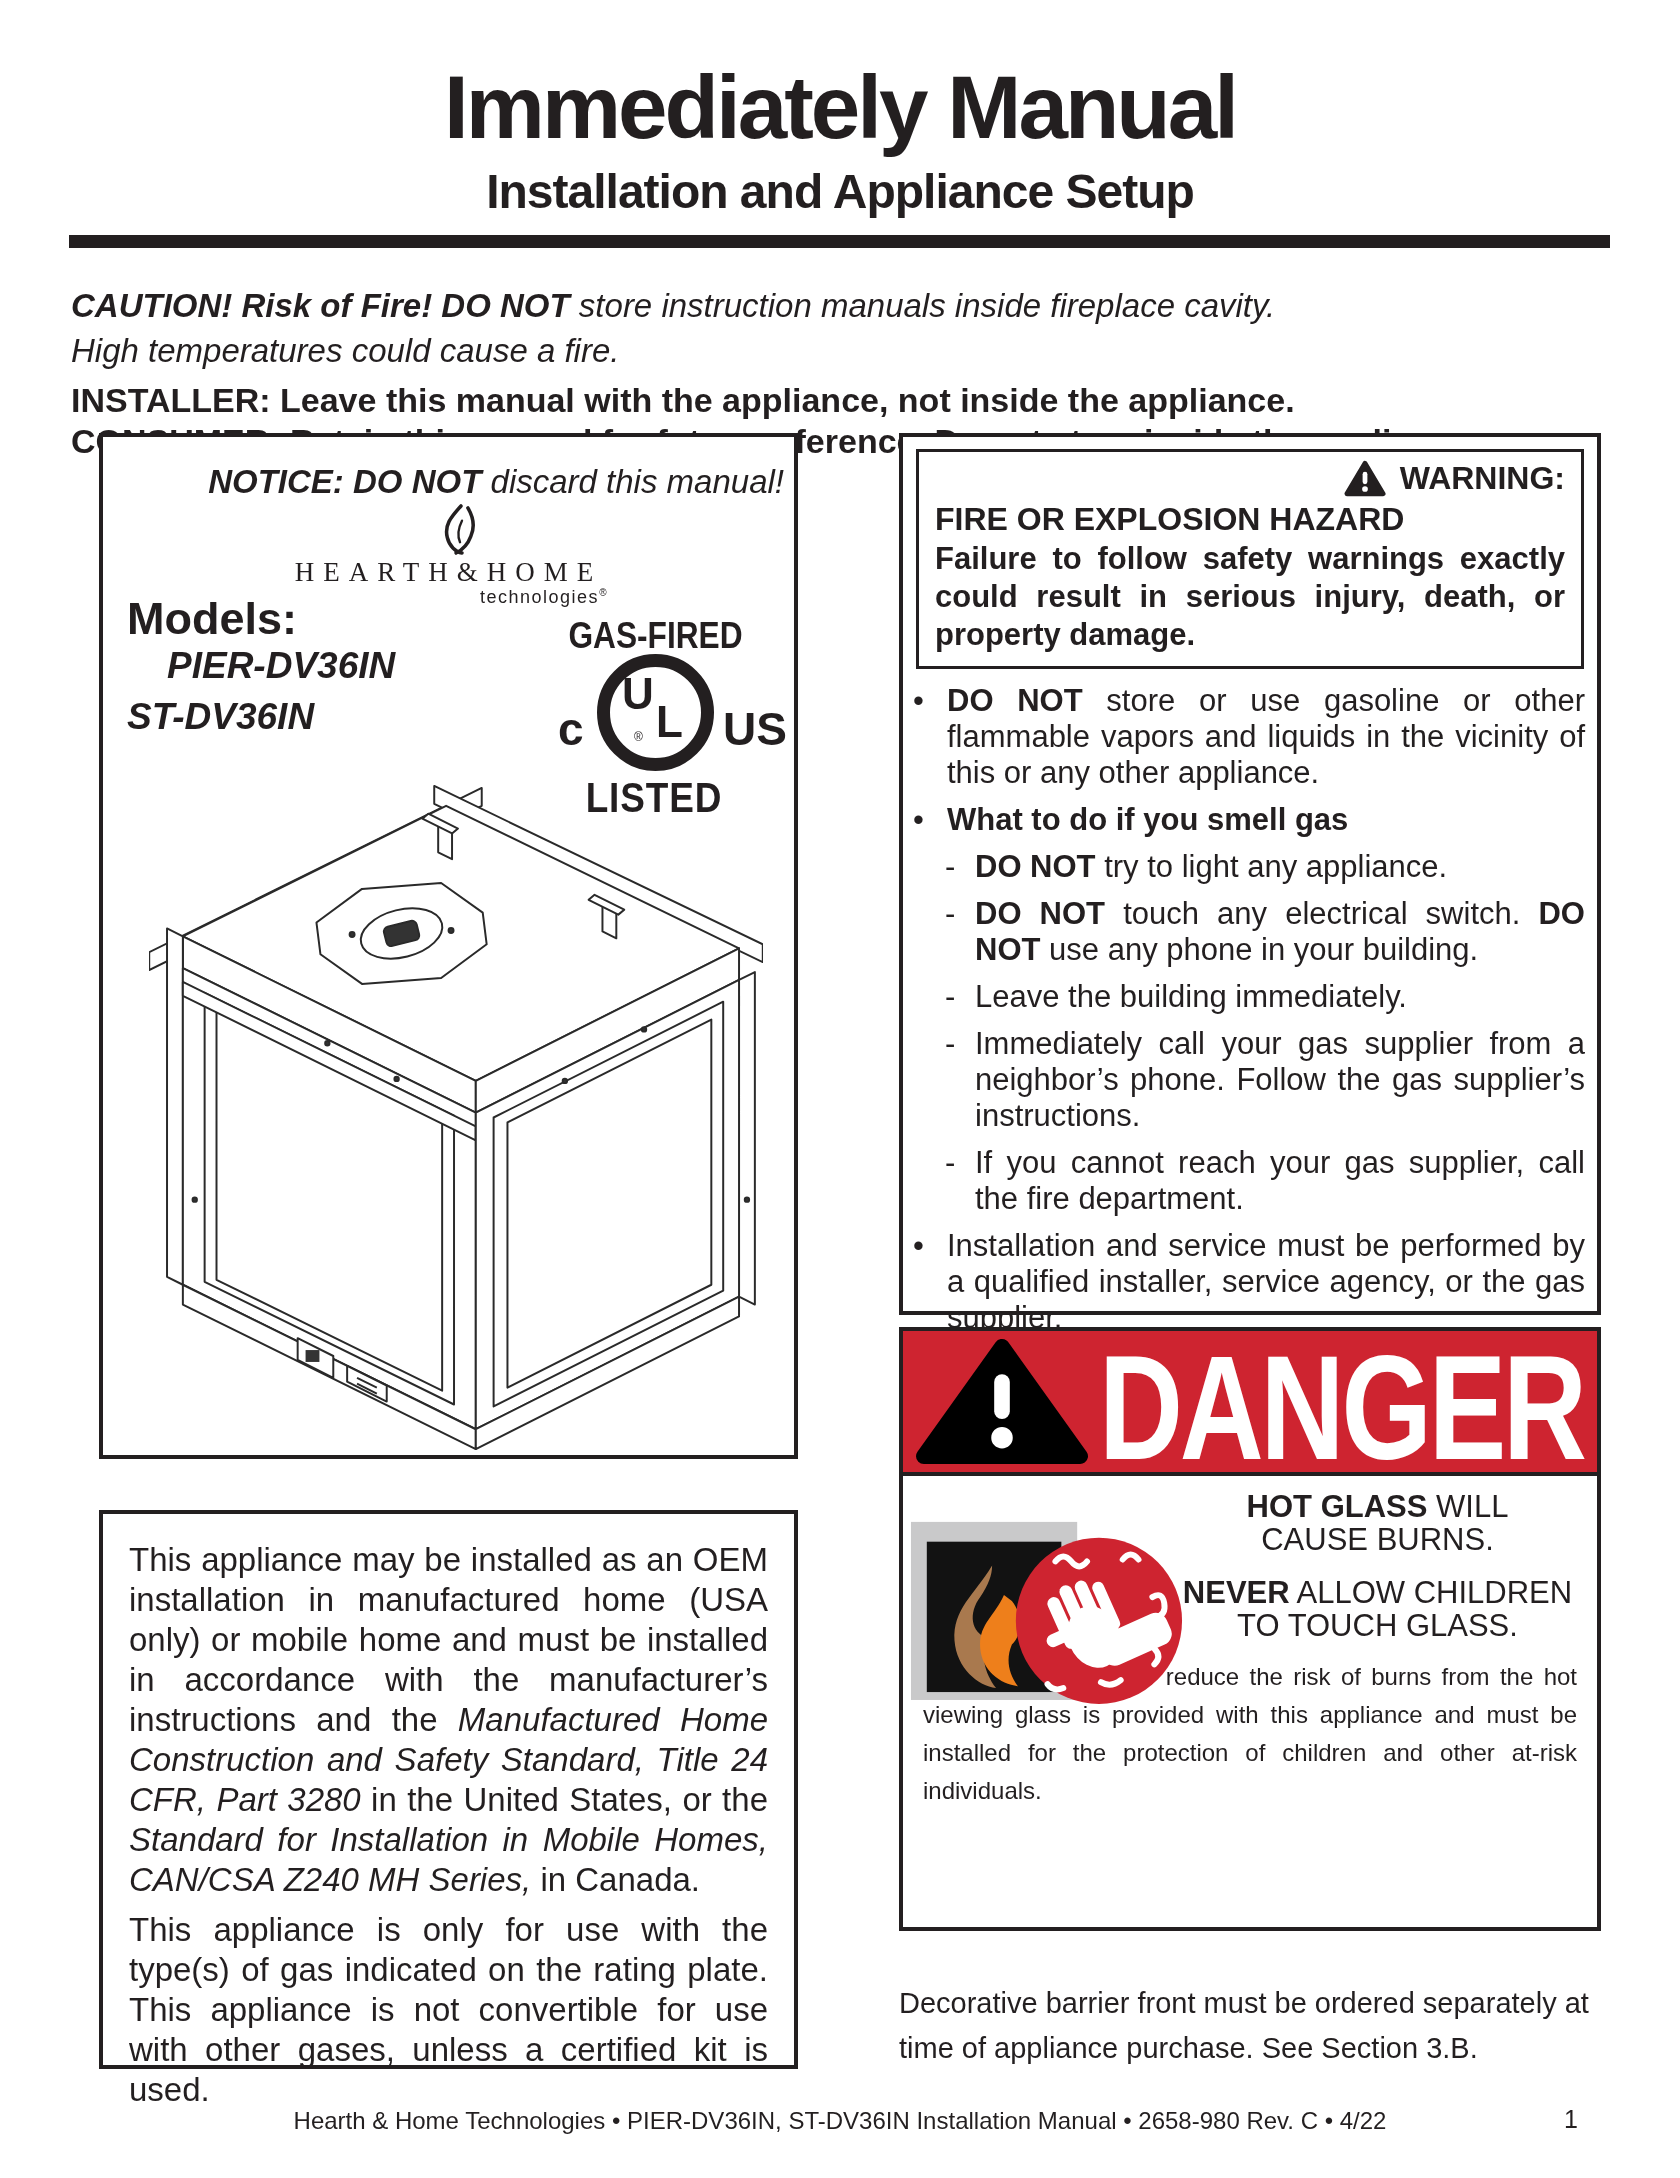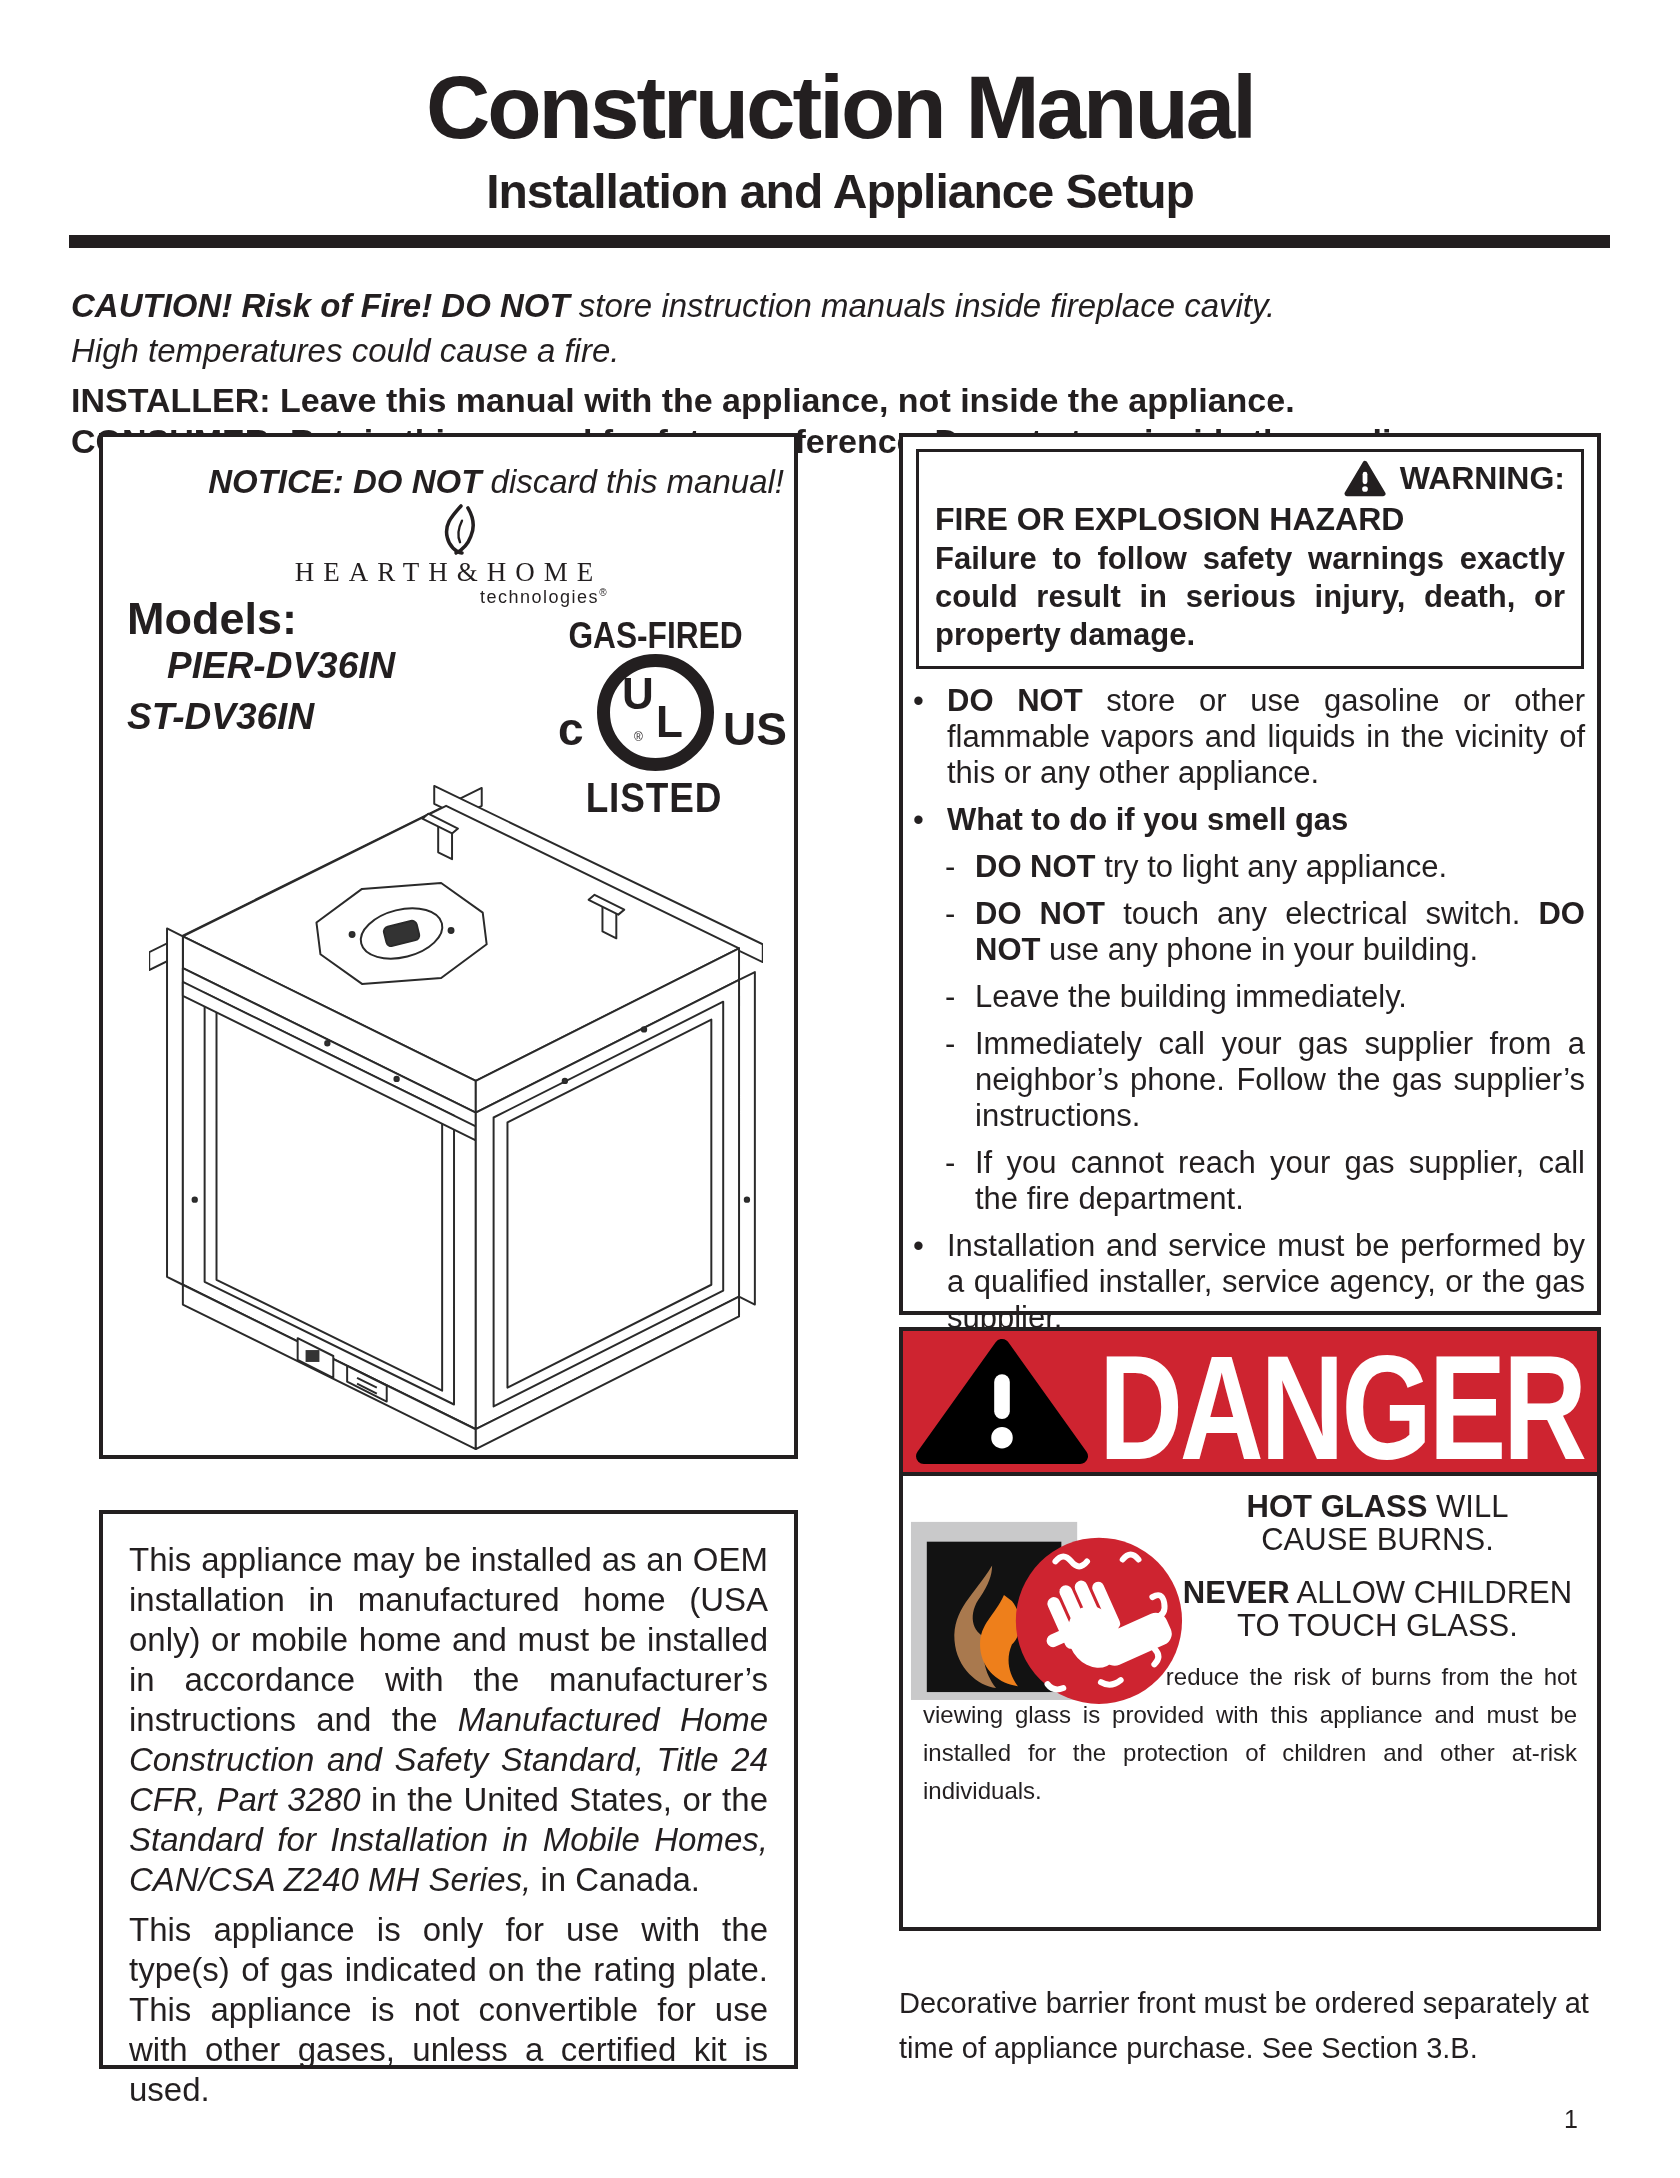--- a/index.html
+++ b/index.html
@@ -92,21 +92,21 @@
   .footer-line{position:absolute;left:0;top:2107px;width:100%;text-align:center;font-size:24px;}
   .page-num{position:absolute;left:1564px;top:2105px;font-size:25px;}
 
   svg{display:block;}
 </style>
 </head>
 <body>
 
 <div class="page">
 
-  <div class="title">Construction Manual</div>
+  <div class="title">Immediately Manual</div>
   <div class="subtitle">Installation and Appliance Setup</div>
   <div class="rule"></div>
 
   <p class="caution1"><span class="b">CAUTION!  Risk of Fire!  DO NOT</span><span> store instruction manuals inside fireplace cavity.</span></p>
   <p class="caution2">High temperatures could cause a fire.</p>
   <p class="installer"><span>INSTALLER:</span><span>  Leave this manual with the appliance, not inside the appliance.</span></p>
   <p class="consumer"><span>CONSUMER:</span><span>  Retain this manual for future reference.  Do not store inside the appliance.</span></p>
 
   <section class="box" id="notice-box">
     <p class="notice-line"><span class="b">NOTICE: DO NOT</span><span> discard this manual!</span></p>
@@ -286,16 +286,17 @@
       <div class="danger-par">A barrier designed to reduce the risk of burns from the hot viewing glass is provided with this appliance and must be installed for the protection of children and other at-risk individuals.</div>
     </div>
   </section>
 
   <section class="box" id="oem-box">
     <p><span>This appliance may be installed as an OEM installation in manufactured home (USA only) or mobile home and must be installed in accordance with the manufacturer’s instructions and the </span><span class="i">Manufactured Home Construction and Safety Standard, Title 24 CFR, Part 3280</span><span> in the United States, or the </span><span class="i">Standard for Installation in Mobile Homes, CAN/CSA Z240 MH Series,</span><span> in Canada.</span></p>
     <p>This appliance is only for use with the type(s) of gas indicated on the rating plate. This appliance is not convertible for use with other gases, unless a certified kit is used.</p>
   </section>
 
   <p class="barrier-note">Decorative barrier front must be ordered separately at time of appliance purchase.  See Section 3.B.</p>
+  <div class="footer-line">Hearth &amp; Home Technologies  •  PIER-DV36IN, ST-DV36IN Installation Manual  •  2658-980 Rev. C  •  4/22</div>
   <div class="page-num">1</div>
 
 </div>
 
 
 </body></html>

